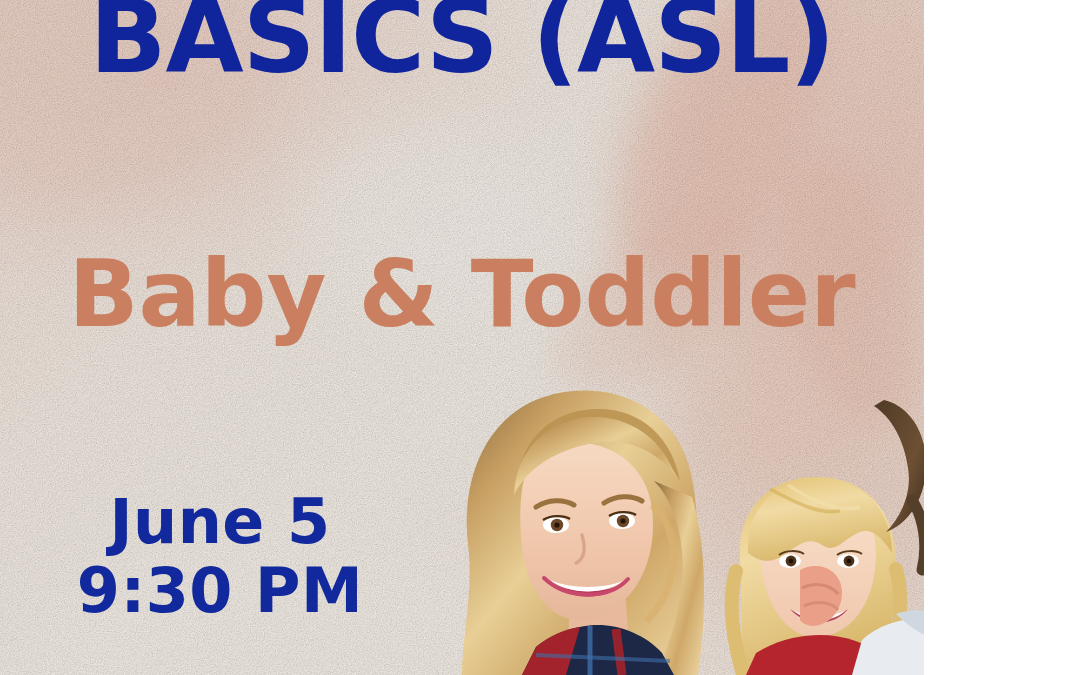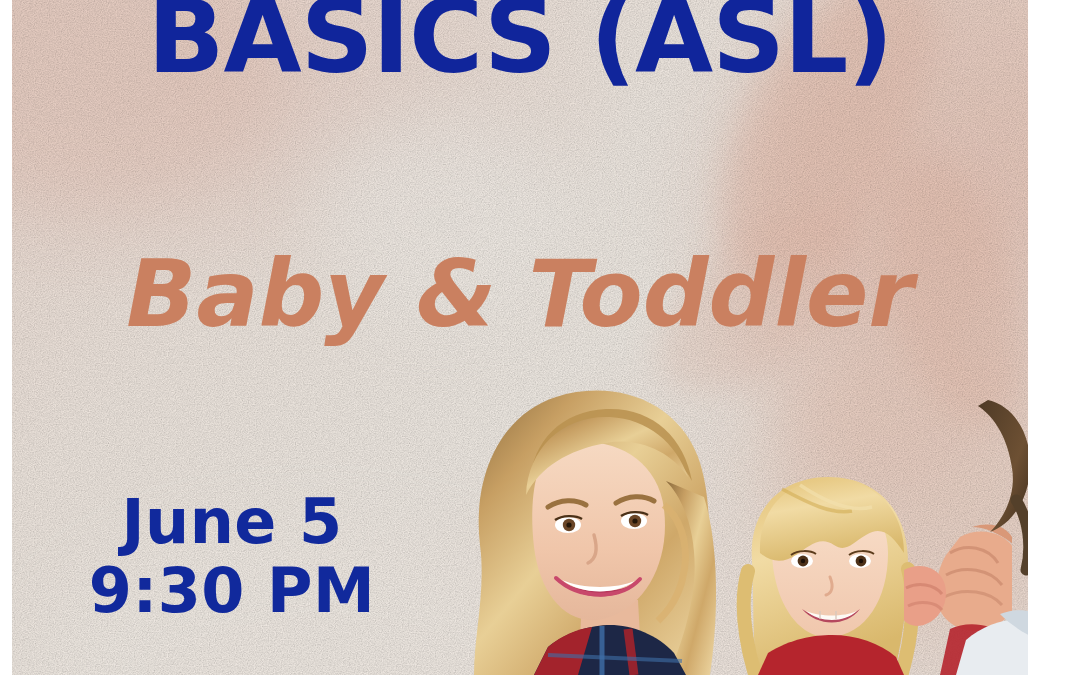--- a/index.html
+++ b/index.html
@@ -6,25 +6,24 @@
     margin: 0;
     padding: 0;
     background: #ffffff;
   }
   body {
     font-family: "Liberation Sans", sans-serif;
   }
 
   #poster {
     position: relative;
-    width: 1016px;
+    width: 924px;
     height: 675px;
     overflow: hidden;
     background: #f7ece5;
-    margin-left: 12px;
   }
 
   
   .bg-base {
     position: absolute;
     inset: 0;
     background:
       radial-gradient(ellipse 70% 55% at 18% 12%, #f6e0d6 0%, rgba(246,224,214,0) 62%),
       radial-gradient(ellipse 60% 70% at 97% 30%, #f6ddd2 0%, rgba(246,221,210,0) 60%),
       radial-gradient(ellipse 90% 60% at 50% 100%, #fbf3ec 0%, rgba(251,243,236,0) 65%),
@@ -104,21 +103,20 @@
     white-space: nowrap;
   }
 
   #subtitle {
     position: absolute;
     left: 0;
     right: 0;
     top: 243px;
     text-align: center;
     font-family: "DejaVu Sans", sans-serif;
-    font-style: italic;
     font-weight: 700;
     font-size: 92px;
     letter-spacing: 0px;
     color: #ca8060;
     line-height: 1.12;
     white-space: nowrap;
   }
 
   #datetime {
     position: absolute;

